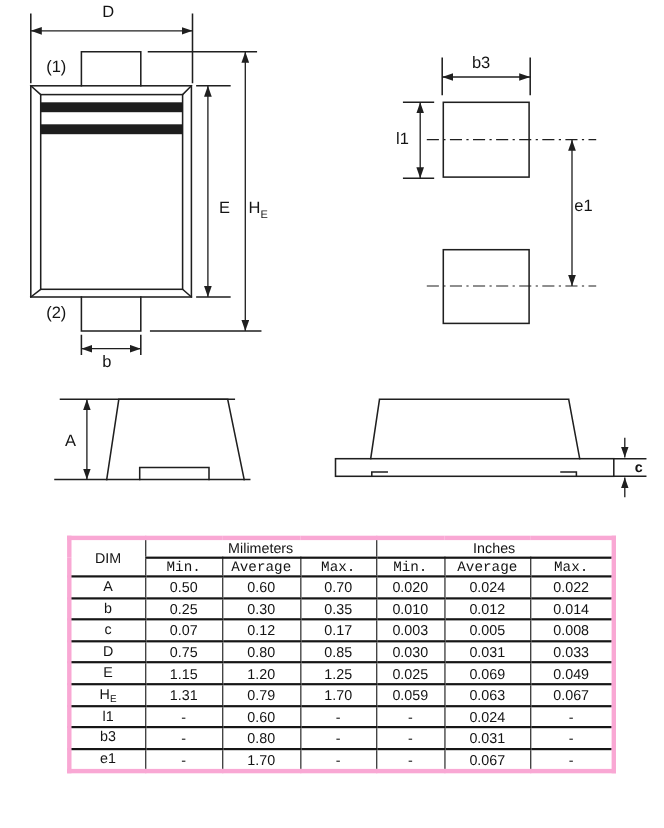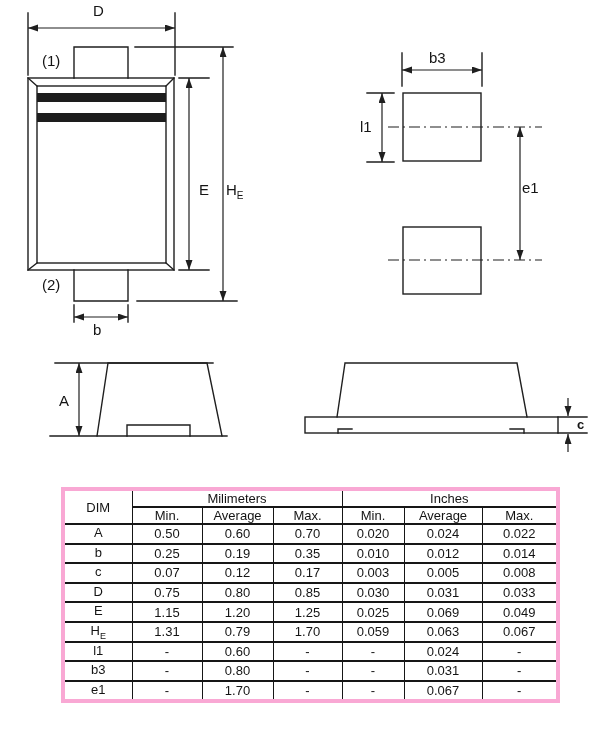--- a/index.html
+++ b/index.html
@@ -108,41 +108,41 @@
       <col style="width:62px">
         <col style="width:78px">
         <col style="width:76px">
     </colgroup>
     <tbody>
         <tr style="height:16px;">
       <th rowspan="2">DIM</th>
       <th colspan="3">Milimeters</th>
       <th colspan="3">Inches</th>
     </tr>
-    <tr style="height:15px;">
+    <tr style="height:15px;font-family:Liberation Mono, monospace;">
       <th>Min.</th>
       <th>Average</th>
       <th>Max.</th>
       <th>Min.</th>
       <th>Average</th>
       <th>Max.</th>
     </tr>
     <tr>
       <td><span>A</span><sub></sub></td>
       <td>0.50</td>
       <td>0.60</td>
       <td>0.70</td>
       <td>0.020</td>
       <td>0.024</td>
       <td>0.022</td>
     </tr>
     <tr>
       <td><span>b</span><sub></sub></td>
       <td>0.25</td>
-      <td>0.19</td>
+      <td>0.30</td>
       <td>0.35</td>
       <td>0.010</td>
       <td>0.012</td>
       <td>0.014</td>
     </tr>
     <tr>
       <td><span>c</span><sub></sub></td>
       <td>0.07</td>
       <td>0.12</td>
       <td>0.17</td>

